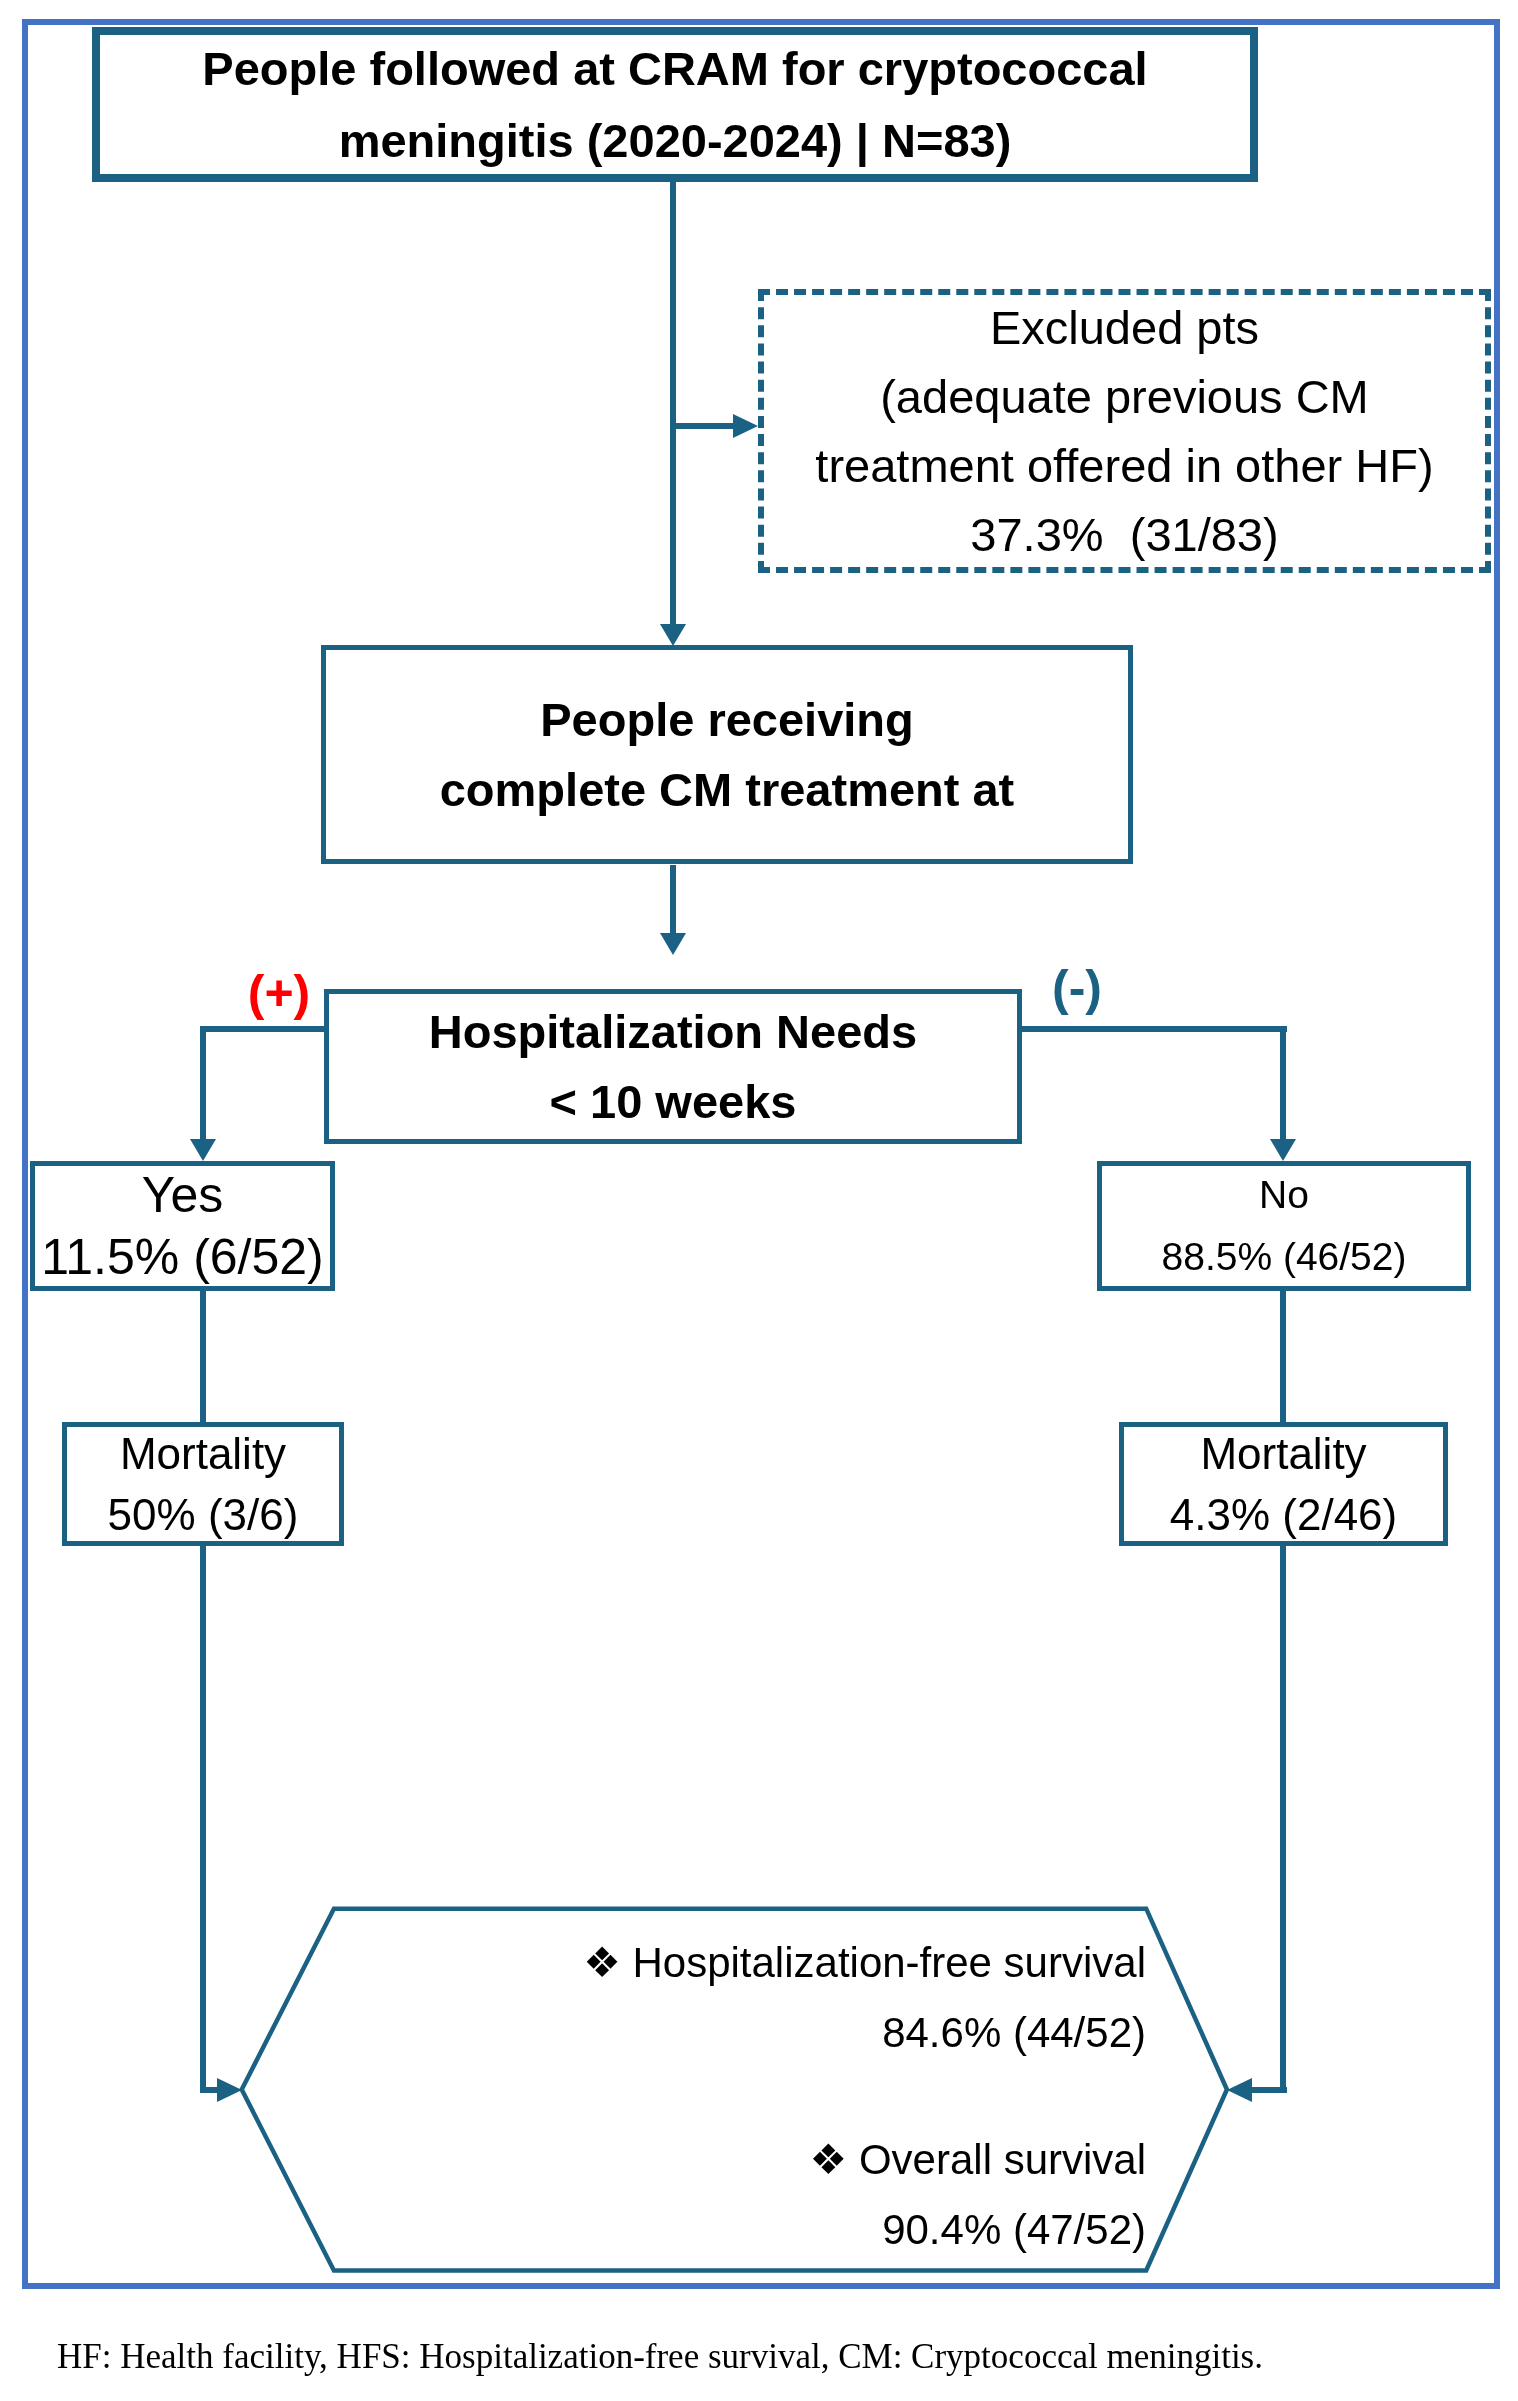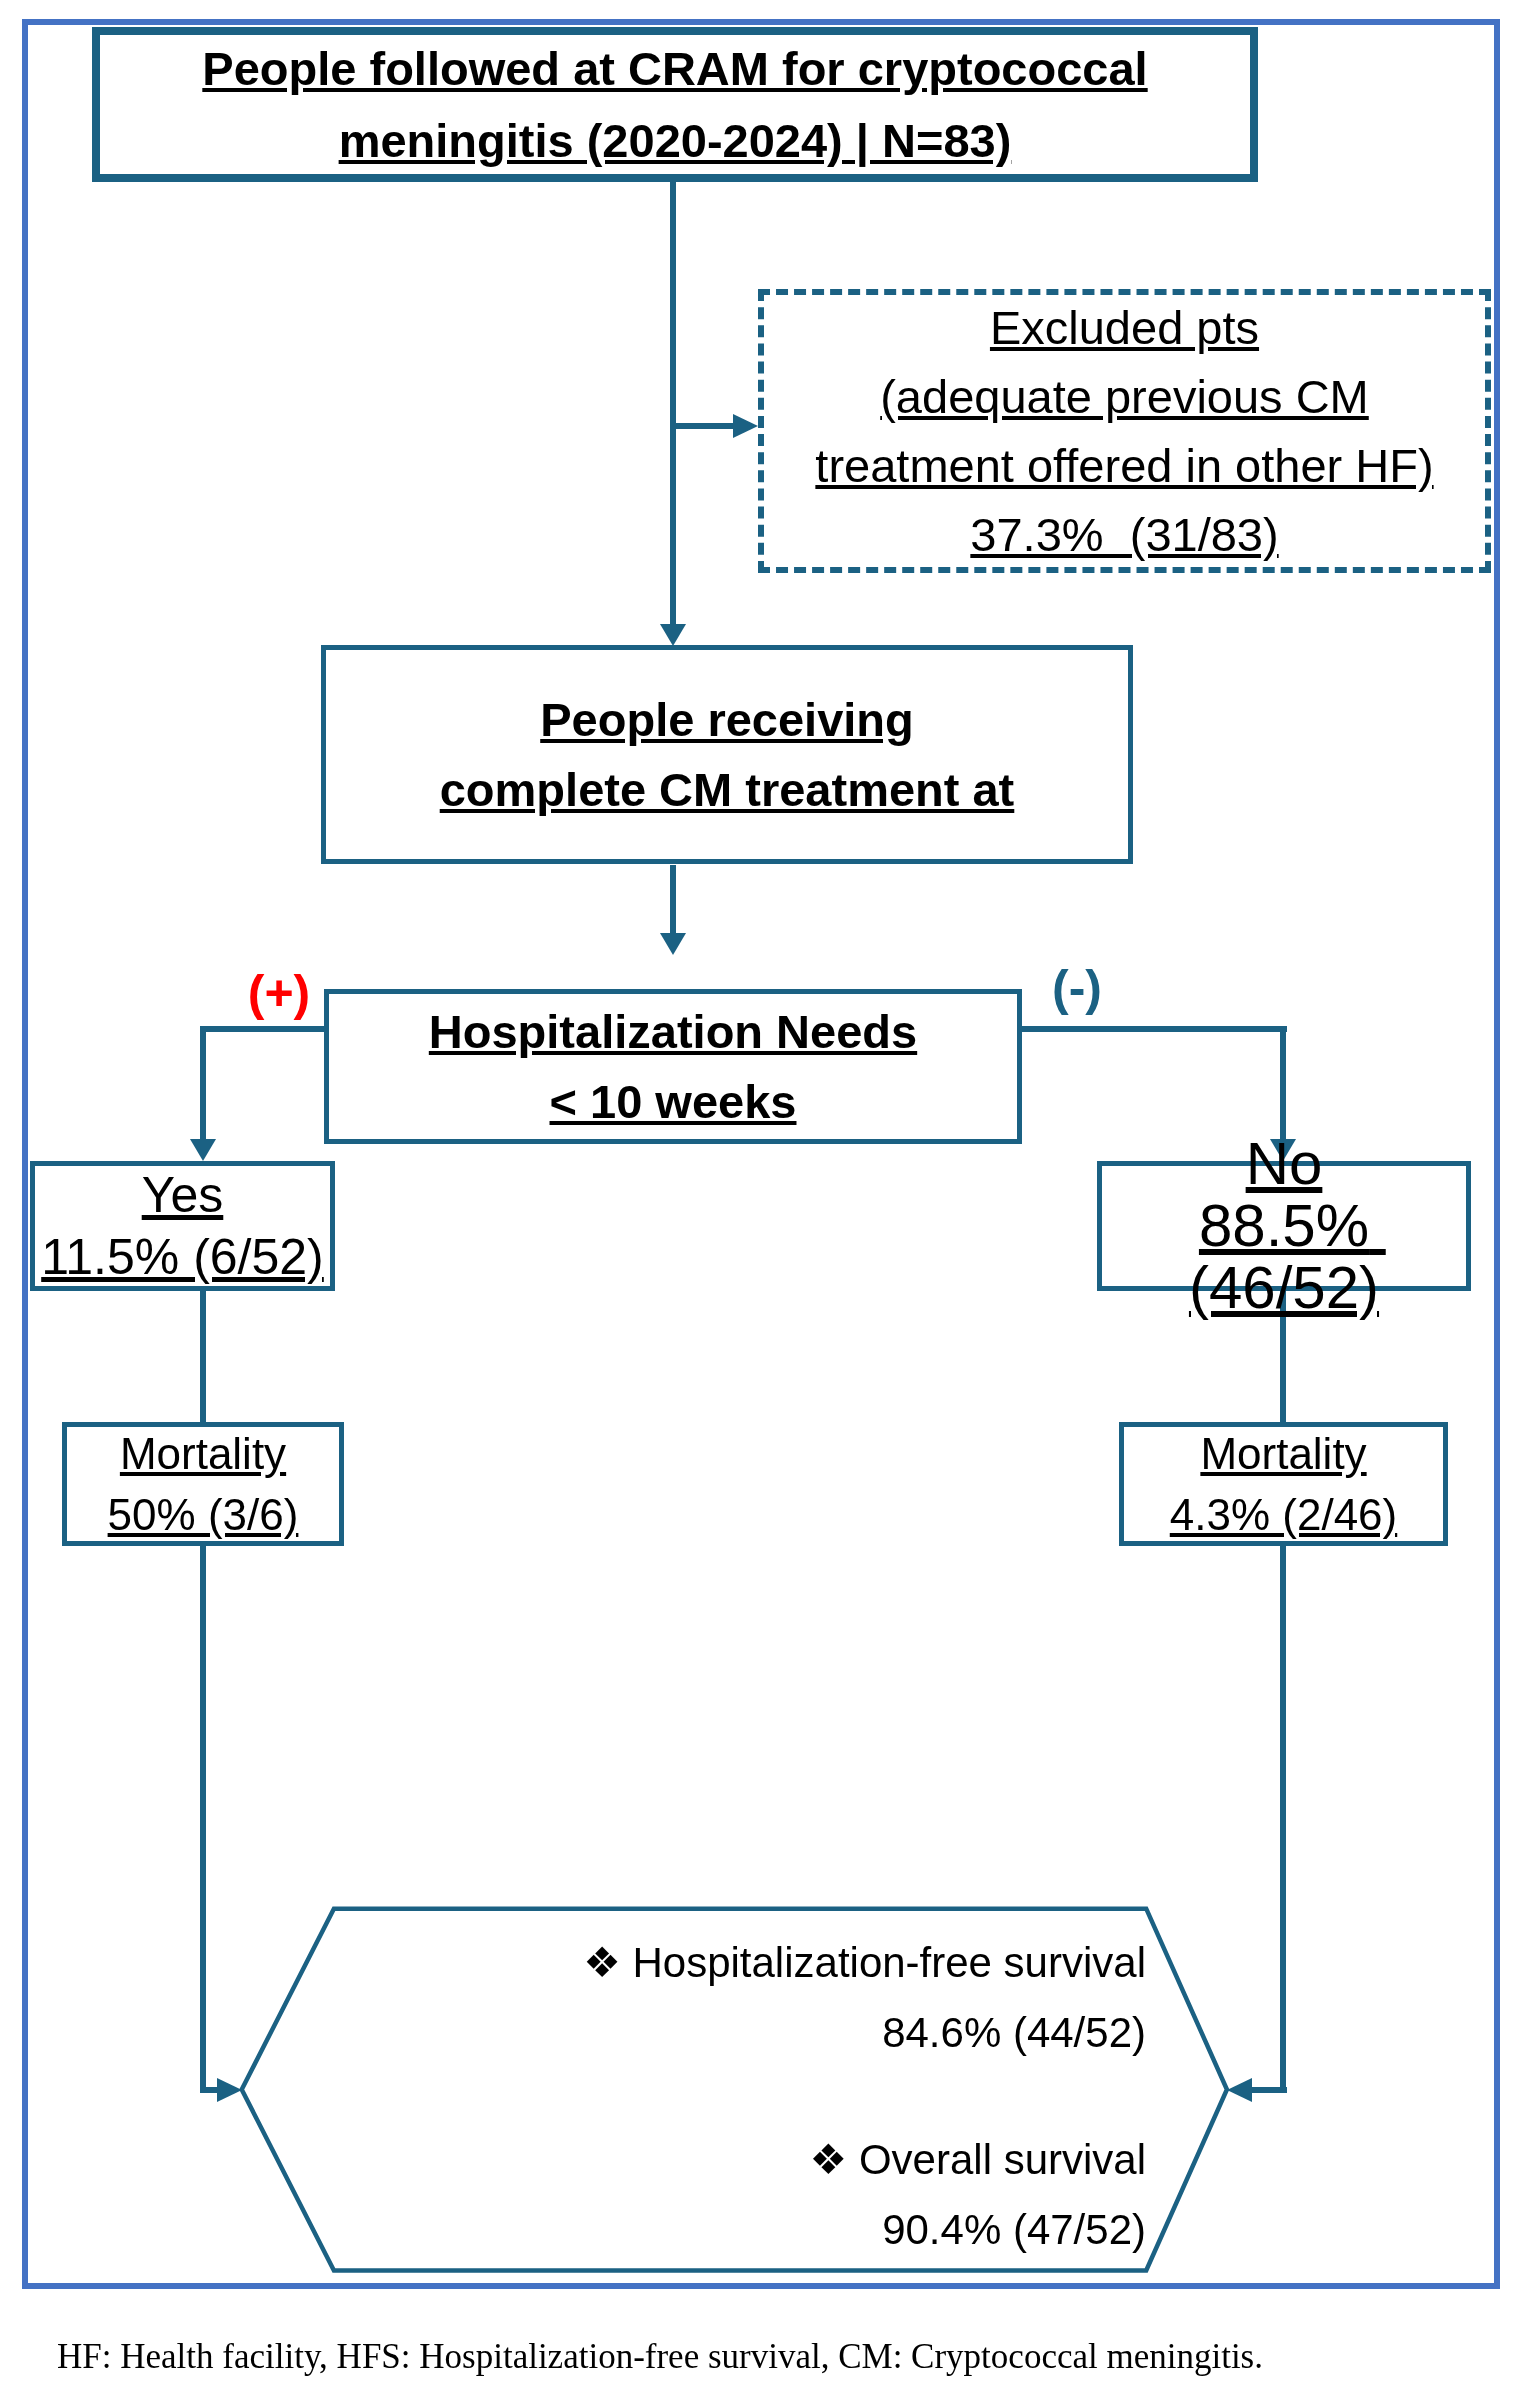--- a/index.html
+++ b/index.html
@@ -22,21 +22,21 @@
     position: absolute;
     box-sizing: border-box;
     background: #ffffff;
     border: 5px solid var(--color-line-teal, #1B6183);
     display: flex;
     flex-direction: column;
     justify-content: center;
     align-items: center;
     text-align: center;
   }
-  .box .line { white-space: pre-wrap; text-decoration: underline; }
+  .box .line { white-space: pre-wrap; }
   .bold { font-weight: 700; }
   .dashed { border-style: dashed; border-width: 6px; }
   .vline, .hline { position: absolute; background: var(--color-line-teal, #1B6183); }
   .arrow { position: absolute; width: 0; height: 0; }
   .arrow.down {
     border-left: 13px solid transparent;
     border-right: 13px solid transparent;
     border-top: 22px solid var(--color-line-teal, #1B6183);
   }
   .arrow.right-dir {
@@ -144,21 +144,21 @@
   </div>
 
   <div class="sign-label" style="left:234px; top:964px; width:90px; color:var(--color-positive-red, #FF0000);">(+)</div>
   <div class="sign-label" style="left:1032px; top:959px; width:90px; color:var(--color-line-teal, #1B6183);">(-)</div>
 
   <div class="box" style="left:30px; top:1161px; width:305px; height:130px; font-size:50px; line-height:62px;">
     <div class="line">Yes</div>
     <div class="line">11.5% (6/52)</div>
   </div>
 
-  <div class="box" style="left:1097px; top:1161px; width:374px; height:130px; font-size:60px; line-height:62px;">
+  <div class="box" style="left:1097px; top:1161px; width:374px; height:130px; font-size:39px; line-height:62px;">
     <div class="line">No</div>
     <div class="line">88.5% (46/52)</div>
   </div>
 
   <div class="box" style="left:62px; top:1422px; width:282px; height:124px; font-size:44px; line-height:61px;">
     <div class="line">Mortality</div>
     <div class="line">50% (3/6)</div>
   </div>
 
   <div class="box" style="left:1119px; top:1422px; width:329px; height:124px; font-size:44px; line-height:61px;">

